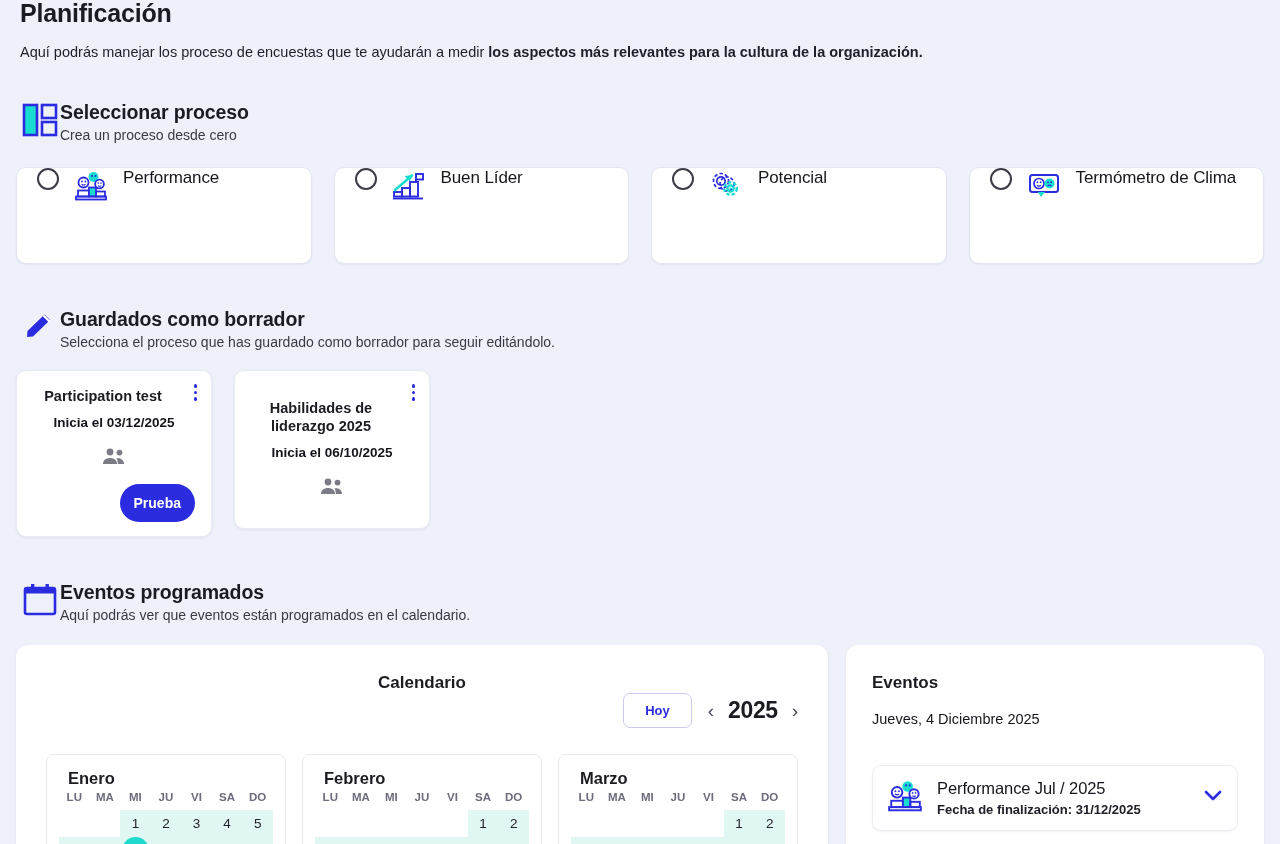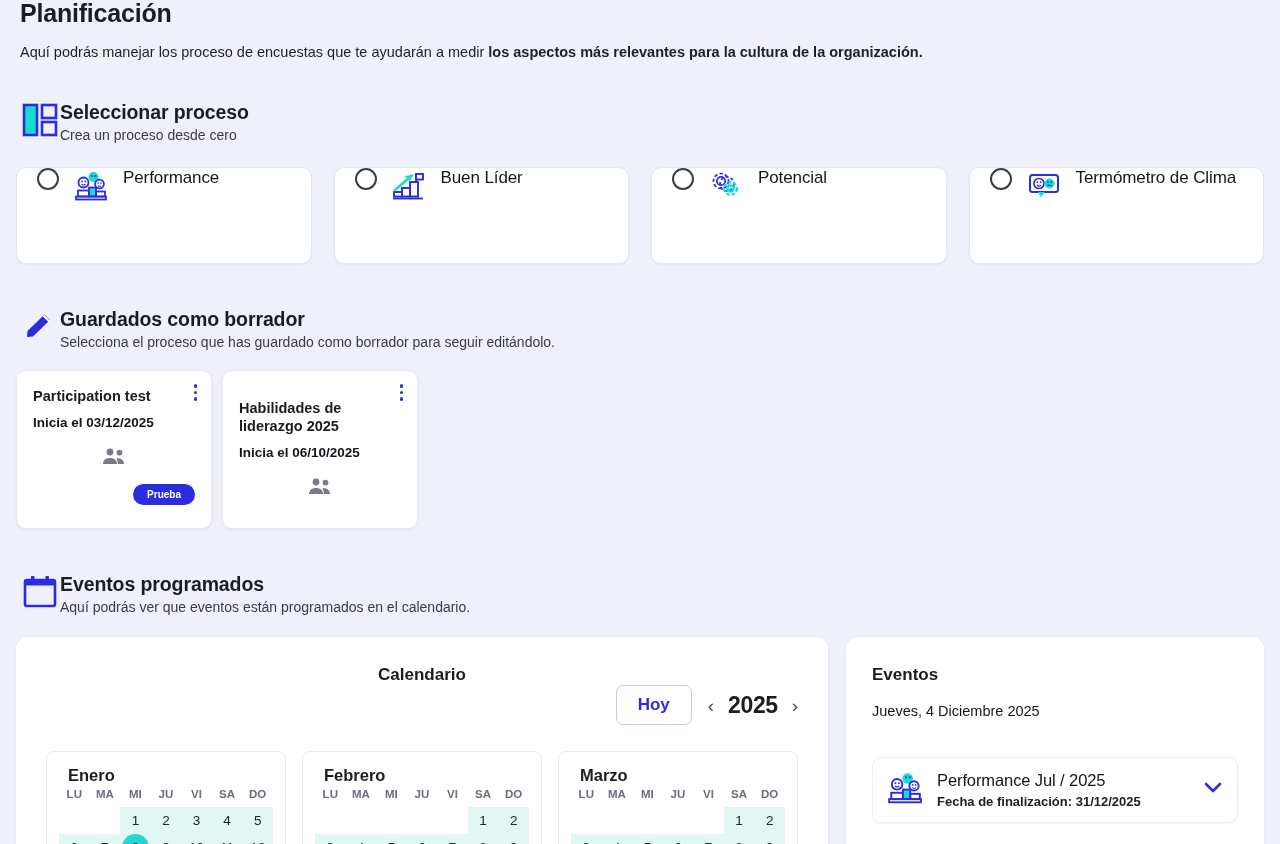--- a/index.html
+++ b/index.html
@@ -34,49 +34,49 @@
   .proc-card {
     flex: 1 1 0; height: 97px; background: #fff; border: 1px solid #e3e6f2;
     border-radius: 10px; display: flex; align-items: flex-start; gap: 14px;
     padding: 0 20px; box-shadow: 0 1px 2px rgba(25,25,60,.05);
   }
   .radio { width: 22px; height: 22px; border: 2px solid #3c3c46; border-radius: 50%; flex: 0 0 auto; }
   .proc-ico { width: 36px; height: 36px; flex: 0 0 auto; display: flex; align-items: center; justify-content: center; }
   .proc-label { font-size: 17px; font-weight: 400; color: #16161d; letter-spacing: -0.1px; }
 
   
-  .draft-row { display: flex; gap: 10px; margin-top: 18px; align-items: flex-start; }
+  .draft-row { display: flex; gap: 22px; margin-top: 18px; align-items: flex-start; text-align: center; }
   .draft-card {
     width: 196px; background: #fff; border: 1px solid #e8eaf4; border-radius: 10px;
     padding: 16px 16px 14px 16px; position: relative;
     box-shadow: 0 1px 3px rgba(25,25,60,.07);
     display: flex; flex-direction: column;
   }
   .draft-title { font-size: 14.5px; font-weight: 700; line-height: 18px; width: 140px; }
   .draft-date { font-size: 13.5px; font-weight: 600; margin-top: 10px; color: #14141c; }
   .kebab { position: absolute; top: 13px; right: 14px; display: flex; flex-direction: column; gap: 3px; align-items: center; cursor: pointer; }
   .kebab i { width: 3.5px; height: 3.5px; border-radius: 50%; background: #2b2ce0; display: block; }
   .people-ico { margin: 18px auto 0 auto; }
   .prueba {
     align-self: flex-end; margin-top: 14px; background: #2b2ce0; color: #fff;
-    font-size: 10px; font-weight: 700; padding: 5px 14px; border-radius: 999px;
+    font-size: 14px; font-weight: 700; padding: 11px 14px; border-radius: 999px;
   }
 
   
   .cal-wrap { display: flex; gap: 18px; margin-top: 20px; }
   .cal-panel {
     width: 812px; background: #fff; border-radius: 12px; padding: 28px 30px 0 30px;
     box-shadow: 0 1px 3px rgba(25,25,60,.07);
   }
   .cal-top { display: flex; align-items: center; flex-direction: column; }
   .cal-heading { font-size: 17px; font-weight: 700; }
   .cal-nav { margin-left: auto; display: flex; align-items: center; gap: 16px; }
   .hoy-btn {
     border: 1px solid #c9cbee; background: #fff; color: #2b2ce0; font-weight: 700;
-    font-size: 17px; padding: 9px 21px; border-radius: 7px; cursor: pointer;
+    font-size: 13px; padding: 9px 21px; border-radius: 7px; cursor: pointer;
     font-family: "Liberation Sans", sans-serif;
   }
   .yr-nav { display: flex; align-items: center; gap: 14px; }
   .yr-arrow { font-size: 19px; color: #4a4a58; cursor: pointer; line-height: 1; }
   .yr-label { font-size: 23px; font-weight: 700; letter-spacing: -0.4px; }
 
   .months { display: flex; gap: 16px; margin-top: 26px; }
   .month {
     width: 250px; border: 1px solid #e6e8f1; border-radius: 8px; padding: 14px 12px 0 12px;
     overflow: hidden;

